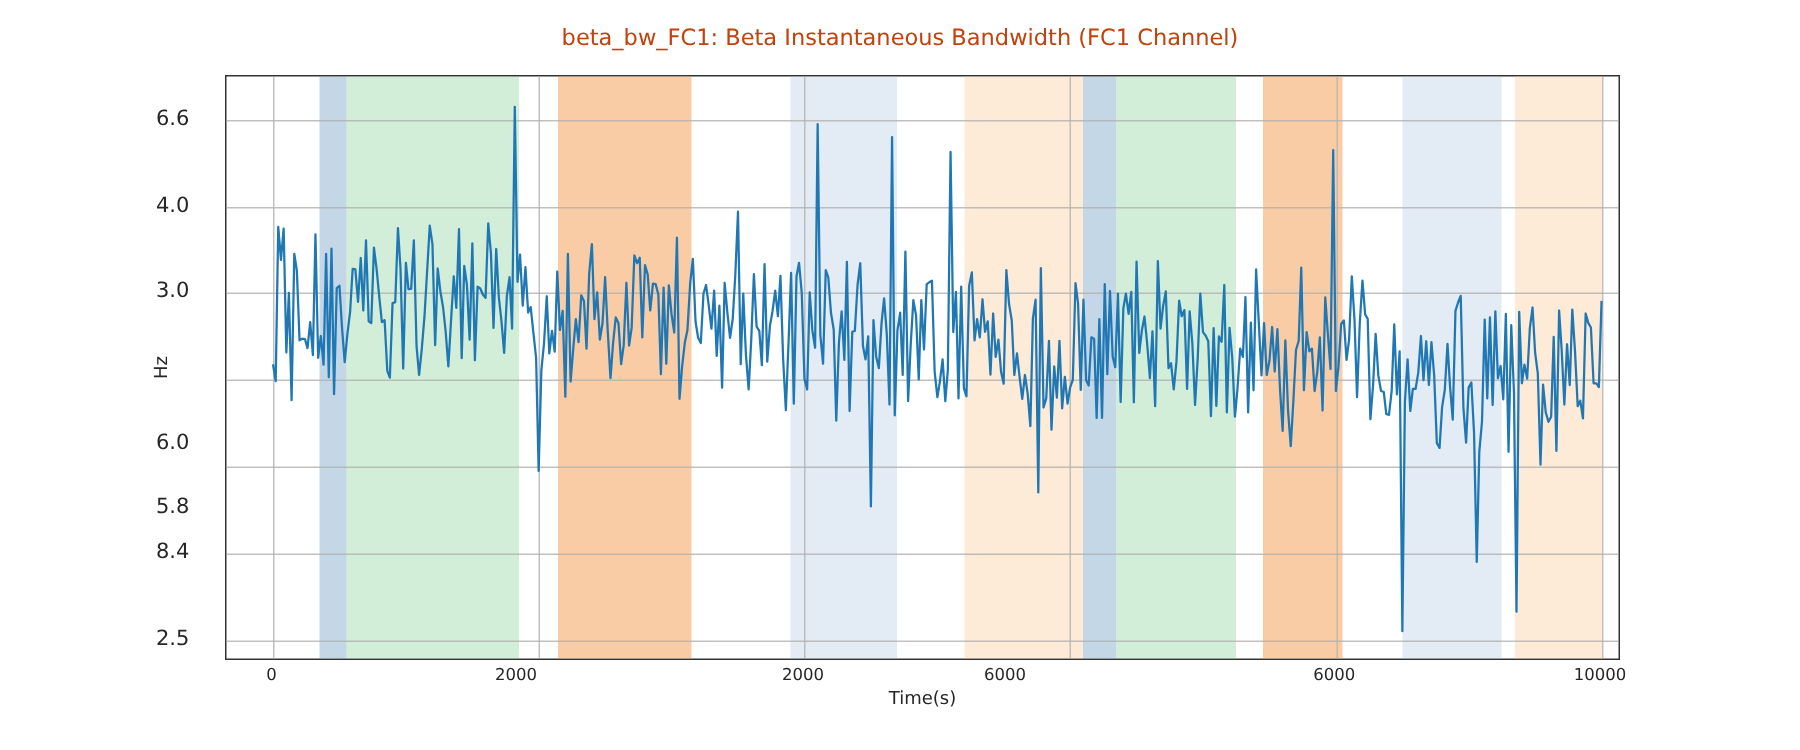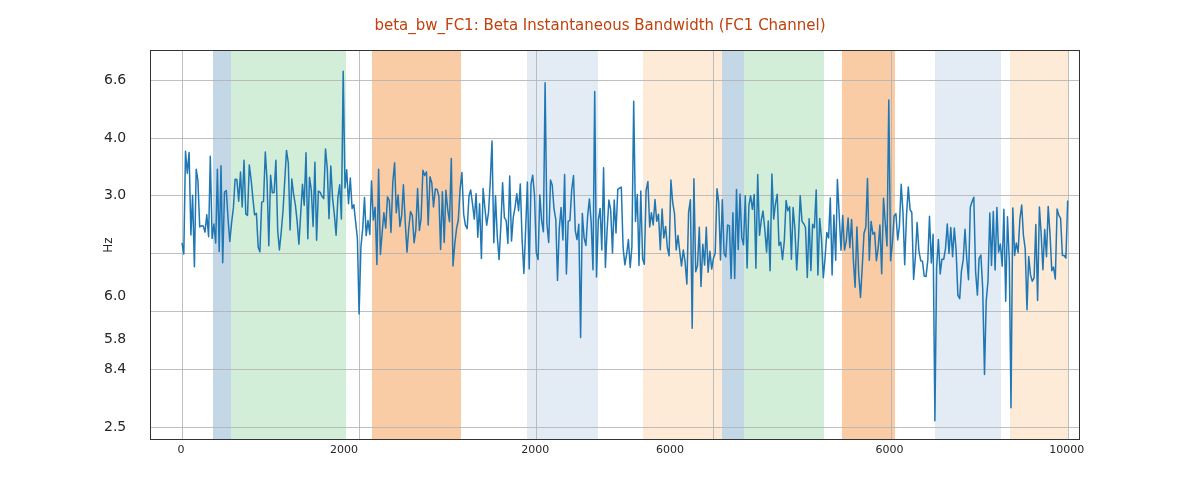--- a/index.html
+++ b/index.html
@@ -134,20 +134,21 @@
       <div class="grid-h" style="top: 260px;"></div>
       <div class="grid-h" style="top: 202.222px;"></div>
       <div class="grid-h" style="top: 144.444px;"></div>
       <div class="grid-h" style="top: 86.6667px;"></div>
       <div class="grid-h" style="top: 28.8889px;"></div>
       <svg class="line" width="930" height="390">
         <polyline points="31.0,191.8 32.8,203.1 34.5,100.2 36.3,122.2 38.1,101.4 39.9,184.0 41.6,144.2 43.4,215.8 45.2,118.2 46.9,129.4 48.7,175.9 50.5,174.8 52.3,175.1 54.0,181.1 55.8,163.8 57.6,185.8 59.3,105.2 61.1,187.5 62.9,173.0 64.7,192.1 66.4,118.2 68.2,200.5 70.0,114.7 71.7,211.8 73.5,141.0 75.3,139.5 77.1,168.7 78.8,190.4 80.6,171.6 82.4,156.9 84.1,128.3 85.9,128.6 87.7,150.2 89.5,121.0 91.2,156.0 93.0,109.2 94.8,163.2 96.5,164.4 98.3,114.1 100.1,128.6 101.9,147.6 103.6,163.8 105.4,162.4 107.2,196.2 108.9,200.8 110.7,151.1 112.5,150.5 114.3,101.1 116.0,128.0 117.8,194.7 119.6,124.2 121.3,141.8 123.1,141.6 124.9,109.2 126.7,179.7 128.4,199.0 130.2,181.4 132.0,159.8 133.7,130.6 135.5,99.4 137.3,111.8 139.1,179.1 140.8,128.0 142.6,143.3 144.4,154.0 146.1,169.9 147.9,193.3 149.7,162.6 151.5,133.2 153.2,154.3 155.0,101.7 156.8,187.8 158.5,126.2 160.3,139.0 162.1,175.4 163.9,111.2 165.6,189.2 167.4,140.1 169.2,141.3 170.9,145.3 172.7,147.6 174.5,97.9 176.3,117.9 178.0,167.6 179.8,115.0 181.6,147.6 183.3,162.9 185.1,184.3 186.9,146.5 188.7,133.8 190.4,168.1 192.2,20.2 194.0,136.9 195.7,118.7 197.5,152.8 199.3,127.1 201.1,157.4 202.8,153.7 204.6,170.7 206.4,187.5 208.1,262.9 209.9,195.9 211.7,177.7 213.5,146.5 215.2,184.6 217.0,169.6 218.8,183.4 220.5,130.0 222.3,169.0 224.1,156.3 225.9,213.5 227.6,118.2 229.4,203.4 231.2,181.1 232.9,161.8 234.7,177.1 236.5,145.9 238.3,149.6 240.0,181.4 241.8,131.2 243.6,111.8 245.3,161.8 247.1,143.9 248.9,175.4 250.7,164.4 252.4,133.8 254.2,170.4 256.0,201.1 257.7,178.0 259.5,160.6 261.3,164.4 263.1,191.8 264.8,179.1 266.6,137.5 268.4,179.4 270.1,167.6 271.9,119.3 273.7,124.5 275.5,120.8 277.2,173.9 279.0,125.7 280.8,132.0 282.5,156.0 284.3,138.1 286.1,138.4 287.9,145.3 289.6,198.5 291.4,140.7 293.2,191.5 294.9,139.2 296.7,158.6 298.5,170.7 300.3,107.5 302.0,214.9 303.8,192.7 305.6,177.1 307.3,169.0 309.1,138.1 310.9,121.6 312.7,163.5 314.4,174.2 316.2,177.7 318.0,144.7 319.7,139.0 321.5,152.8 323.3,168.1 325.1,142.7 326.8,186.3 328.6,152.8 330.4,207.4 332.1,137.5 333.9,157.2 335.7,174.2 337.5,161.5 339.2,132.3 341.0,90.1 342.8,191.8 344.5,144.7 346.3,185.8 348.1,208.6 349.9,173.9 351.6,131.7 353.4,166.7 355.2,169.6 356.9,192.4 358.7,125.1 360.5,190.1 362.3,166.1 364.0,156.6 365.8,142.7 367.6,159.8 369.3,132.9 371.1,188.6 372.9,222.4 374.7,177.1 376.4,130.9 378.2,218.1 380.0,133.2 381.7,124.2 383.5,144.2 385.3,201.6 387.1,208.6 388.8,143.9 390.6,169.6 392.4,180.8 394.1,31.8 395.9,172.5 397.7,191.5 399.5,129.1 401.2,134.0 403.0,157.7 404.8,168.7 406.5,229.4 408.3,177.1 410.1,156.6 411.9,188.9 413.6,123.6 415.4,223.0 417.2,170.2 418.9,169.6 420.7,139.0 422.5,124.5 424.3,179.7 426.0,188.6 427.8,173.3 429.6,286.6 431.3,162.4 433.1,186.9 434.9,194.4 436.7,164.4 438.4,147.9 440.2,171.9 442.0,218.7 443.7,40.4 445.5,225.9 447.3,169.3 449.1,157.4 450.8,199.0 452.6,116.7 454.4,216.4 456.1,179.4 457.9,149.1 459.7,159.2 461.5,201.9 463.2,149.1 465.0,182.0 466.8,138.4 468.5,137.2 470.3,136.1 472.1,196.7 473.9,213.8 475.6,203.4 477.4,188.6 479.2,216.4 480.9,195.9 482.7,50.3 484.5,170.4 486.3,143.6 488.0,214.6 489.8,140.1 491.6,207.7 493.3,213.2 495.1,139.5 496.9,130.6 498.7,175.9 500.4,161.8 502.2,173.9 504.0,148.5 505.7,170.2 507.5,163.2 509.3,198.8 511.1,158.0 512.8,186.9 514.6,175.4 516.4,197.0 518.1,204.8 519.9,129.1 521.7,151.7 523.5,162.6 525.2,199.0 527.0,184.6 528.8,201.1 530.5,214.9 532.3,199.0 534.1,211.2 535.9,233.1 537.6,161.2 539.4,148.8 541.2,277.3 542.9,127.7 544.7,220.7 546.5,214.6 548.3,176.2 550.0,235.4 551.8,193.3 553.6,214.1 555.3,176.2 557.1,221.3 558.9,200.2 560.7,218.1 562.4,207.4 564.2,202.2 566.0,137.8 567.7,151.1 569.5,208.9 571.3,148.8 573.1,202.5 574.8,206.0 576.6,173.9 578.4,174.8 580.1,227.6 581.9,161.8 583.7,227.6 585.5,138.4 587.2,198.5 589.0,143.0 590.8,186.9 592.5,193.8 594.3,144.7 596.1,217.0 597.9,154.6 599.6,144.7 601.4,158.3 603.2,143.6 604.9,217.2 606.7,123.4 608.5,184.3 610.3,169.0 612.0,160.0 613.8,178.2 615.6,201.1 617.3,169.9 619.1,219.8 620.9,123.1 622.7,168.1 624.4,153.1 626.2,143.3 628.0,194.4 629.7,191.2 631.5,208.6 633.3,190.1 635.1,149.4 636.8,159.8 638.6,155.7 640.4,208.3 642.1,156.6 643.9,178.0 645.7,219.0 647.5,187.5 649.2,144.7 651.0,170.4 652.8,172.8 654.5,176.5 656.3,226.5 658.1,167.8 659.9,219.6 661.6,173.3 663.4,176.8 665.2,139.0 666.9,223.9 668.7,167.6 670.5,187.8 672.3,226.8 674.0,208.0 675.8,181.4 677.6,186.9 679.3,147.0 681.1,223.9 682.9,164.1 684.7,209.2 686.4,128.6 688.2,164.1 690.0,199.3 691.7,164.4 693.5,199.0 695.3,189.5 697.1,167.0 698.8,196.7 700.6,168.4 702.4,209.4 704.1,236.3 705.9,175.9 707.7,222.7 709.5,246.4 711.2,217.0 713.0,182.3 714.8,176.2 716.5,127.4 718.3,209.2 720.1,170.4 721.9,183.2 723.6,181.4 725.4,209.7 727.2,196.7 728.9,173.9 730.7,222.7 732.5,147.3 734.3,172.5 736.0,195.0 737.8,49.1 739.6,209.7 741.3,193.6 743.1,165.0 744.9,162.6 746.7,188.9 748.4,175.4 750.2,133.2 752.0,162.1 753.7,213.8 755.5,164.7 757.3,136.1 759.1,158.6 760.8,161.5 762.6,228.5 764.4,205.7 766.1,171.6 767.9,199.6 769.7,209.7 771.5,210.3 773.2,225.0 775.0,225.6 776.8,209.4 778.5,165.2 780.3,212.0 782.1,183.2 783.9,369.8 785.6,217.0 787.4,188.6 789.2,223.0 790.9,208.3 792.7,208.3 794.5,197.6 796.3,173.0 798.0,202.5 799.8,176.5 801.6,205.7 803.3,177.1 805.1,199.0 806.9,244.4 808.7,247.6 810.4,220.4 812.2,208.9 814.0,178.2 815.7,206.8 817.5,228.8 819.3,156.3 821.1,150.5 822.8,146.2 824.6,220.7 826.4,244.1 828.1,207.4 829.9,204.0 831.7,237.5 833.5,323.6 835.2,250.2 837.0,230.0 838.8,162.1 840.5,214.6 842.3,160.6 844.1,219.0 845.9,156.6 847.6,201.1 849.4,193.0 851.2,215.2 852.9,158.3 854.7,250.2 856.5,165.8 858.3,210.3 860.0,356.8 861.8,156.9 863.6,204.5 865.3,192.1 867.1,201.4 868.9,167.8 870.7,154.0 872.4,184.0 874.2,197.9 876.0,258.8 877.7,205.4 879.5,223.9 881.3,230.2 883.1,226.8 884.8,173.6 886.6,249.6 888.4,156.0 890.1,182.0 891.9,218.7 893.7,178.5 895.5,205.7 897.2,155.4 899.0,182.9 900.8,219.8 902.5,216.1 904.3,227.9 906.1,158.0 907.9,164.4 909.6,167.3 911.4,204.5 913.2,204.5 914.9,207.1 916.7,149.6 " fill="none" stroke="#1f77b4" stroke-width="1.5" stroke-linejoin="round"></polyline>
       </svg>
     </div>
 
+  <div class="xlabel">Time(s)</div>
 
   <div id="tick-layer">
       <div class="xtick-label" style="left: 181px;">0</div>
       <div class="xtick-label" style="left: 344px;">2000</div>
       <div class="xtick-label" style="left: 535.286px;">2000</div>
       <div class="xtick-label" style="left: 670px;">6000</div>
       <div class="xtick-label" style="left: 889.571px;">6000</div>
       <div class="xtick-label" style="left: 1066.71px;">10000</div>
       <div class="ytick-label" style="top: 425.556px;">2.5</div>
       <div class="ytick-label" style="top: 367.778px;">8.4</div>

